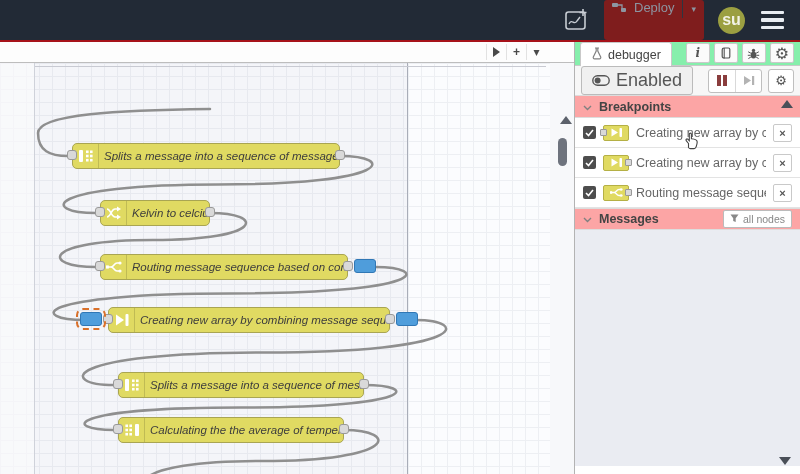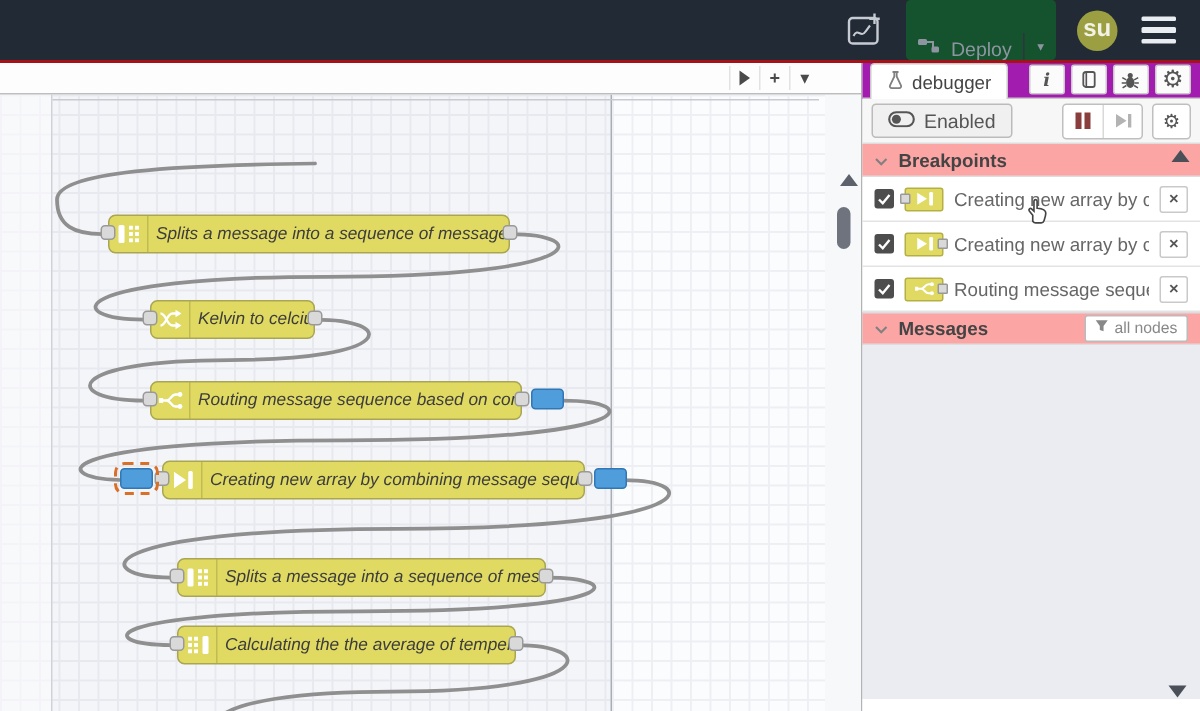--- a/index.html
+++ b/index.html
@@ -5,22 +5,22 @@
   * { margin:0; padding:0; box-sizing:border-box; }
   html,body { width:800px; height:474px; overflow:hidden; background:#fff;
     font-family:"Liberation Sans", sans-serif; }
   #app { position:relative; width:800px; height:474px; background:#fff; }
 
   
   .header { position:absolute; left:0; top:0; width:800px; height:40px;
     background:#222a36; display:flex; align-items:center; justify-content:flex-end;
     padding-right:14px; gap:14px; z-index:30; }
   .ai-btn { width:28px; height:28px; display:flex; align-items:center; justify-content:center; }
-  .deploy-btn { height:40px; background:#14532d; border-radius:3px; display:flex;
-    align-items:flex-end; color:#8d95a1; font-size:13px; padding:0 0 0 8px; }
+  .deploy-btn { height:40px; background:#7f1d1d; border-radius:3px; display:flex;
+    align-items:flex-start; color:#8d95a1; font-size:13px; padding:0 0 0 8px; }
   .deploy-btn .dlabel { padding:0 8px 0 6px; }
   .deploy-caret { border-left:1px solid #2e3540; padding:4px 8px; font-size:9px; color:#8d95a1; }
   .avatar { width:27px; height:27px; border-radius:50%; background:#9b9f41; color:#f2f2e6;
     font-size:16px; font-weight:bold; display:flex; align-items:center; justify-content:center; }
   .hamburger { display:flex; flex-direction:column; gap:4px; padding:4px 2px; }
   .hamburger i { display:block; width:23px; height:3.5px; background:#e9edf2; border-radius:1px; }
   .redline { position:absolute; left:0; top:40px; width:800px; height:2px; background:#a6121a; z-index:31; }
 
   
   .workspace { position:absolute; left:0; top:42px; width:574px; height:432px; overflow:hidden;
@@ -67,32 +67,32 @@
   .bpmark.selected { outline:2px dashed #d9702a; outline-offset:2px; }
 
   
   .v-arrow-up { position:absolute; left:560px; top:74px; width:0; height:0;
     border-left:6px solid transparent; border-right:6px solid transparent; border-bottom:8px solid #5c616b; }
   .v-thumb { position:absolute; left:558px; top:96px; width:9px; height:28px; background:#6e737d; border-radius:5px; }
 
   
   .sidebar { position:absolute; left:574px; top:42px; width:226px; height:432px; background:#fff;
     border-left:1px solid #b3b3b3; z-index:20; display:flex; flex-direction:column; }
-  .sb-tabs { height:24px; background:#a21caf; border-bottom:1px solid #c9c9c9; display:flex;
+  .sb-tabs { height:24px; background:#86efac; border-bottom:1px solid #c9c9c9; display:flex;
     align-items:flex-end; padding-left:5px; }
   .sb-tab-active { height:24px; background:#fff; border:1px solid #c9c9c9; border-bottom:none;
     border-radius:3px 3px 0 0; display:flex; align-items:center; gap:5px; padding:0 10px;
     font-size:12.5px; color:#444; margin-bottom:-1px; }
   .sb-tabicons { display:flex; gap:4px; margin-left:14px; margin-bottom:2px; align-items:center; }
   .sb-iconbtn { width:24px; height:20px; background:#fbfbfb; border:1px solid #c9c9c9; border-radius:2px;
     display:flex; align-items:center; justify-content:center; color:#555; }
   .sb-toolbar { height:30px; background:#f7f7f7; border-bottom:1px solid #ddd; display:flex;
     align-items:center; padding:0 6px; }
   .enabled-btn { display:flex; align-items:center; gap:6px; background:#f0f0f0; border:1px solid #bbb;
-    border-radius:3px; padding:3px 10px; font-size:13px; color:#555; }
+    border-radius:3px; padding:3px 10px; font-size:18px; color:#555; }
   .sb-toolbar-right { margin-left:auto; display:flex; gap:6px; align-items:center; }
   .pausestep { display:flex; border:1px solid #bfbfbf; border-radius:3px; background:#fff; overflow:hidden; }
   .ps-cell { width:26px; height:22px; display:flex; align-items:center; justify-content:center; }
   .ps-cell + .ps-cell { border-left:1px solid #d9d9d9; }
   .pause-glyph { display:flex; gap:2.5px; }
   .pause-glyph i { display:block; width:3.5px; height:11px; background:#8a3d3d; }
   .gear-btn { width:26px; height:24px; border:1px solid #bfbfbf; border-radius:3px; background:#fff;
     display:flex; align-items:center; justify-content:center; color:#555; font-size:13px; }
   .sec-header { height:22px; background:#fca5a5; border-bottom:1px solid #ddd; display:flex;
     align-items:center; padding:0 8px; gap:7px; font-size:12.5px; font-weight:bold; color:#444; }

